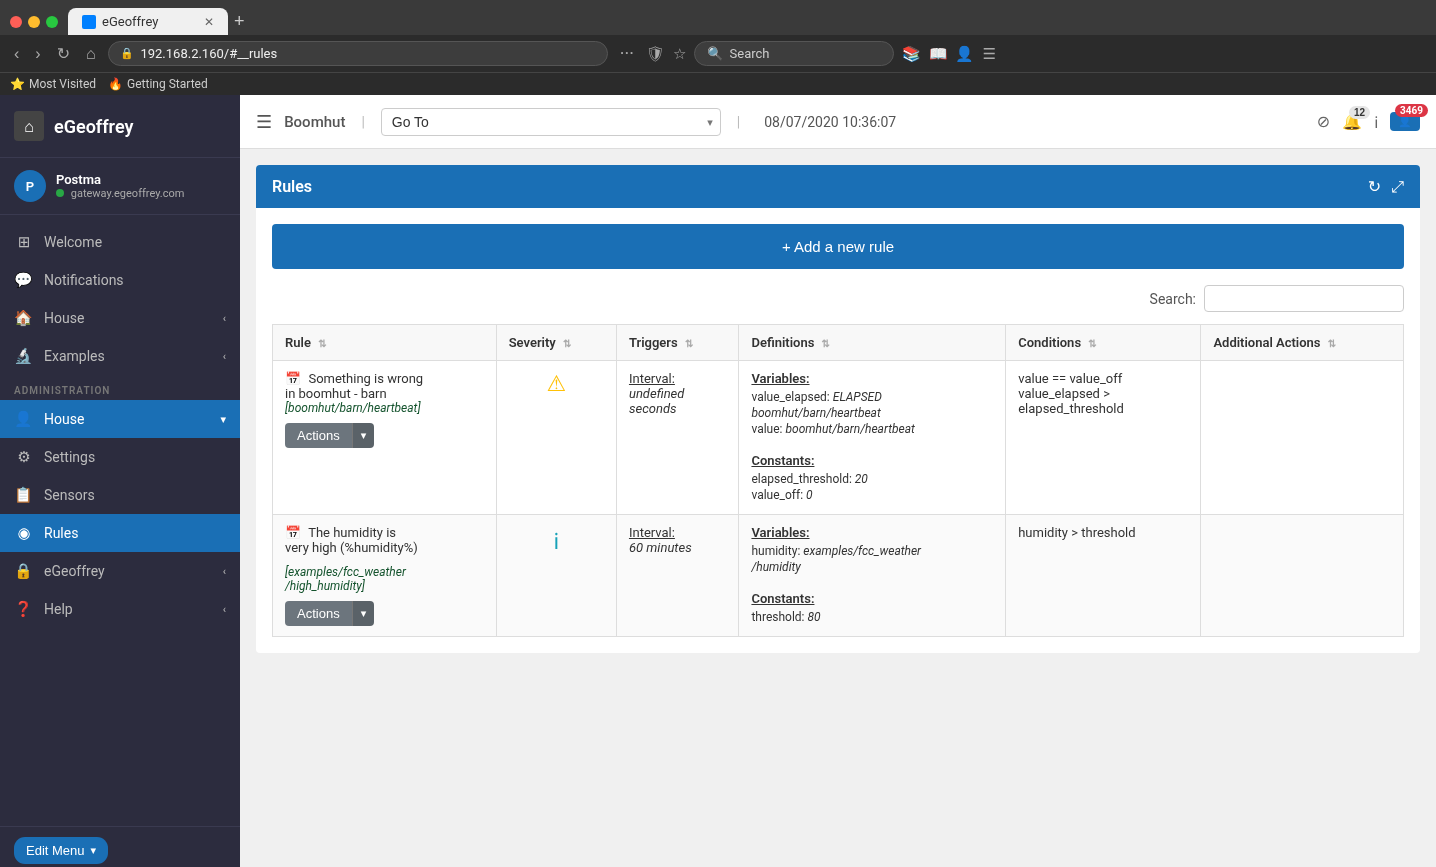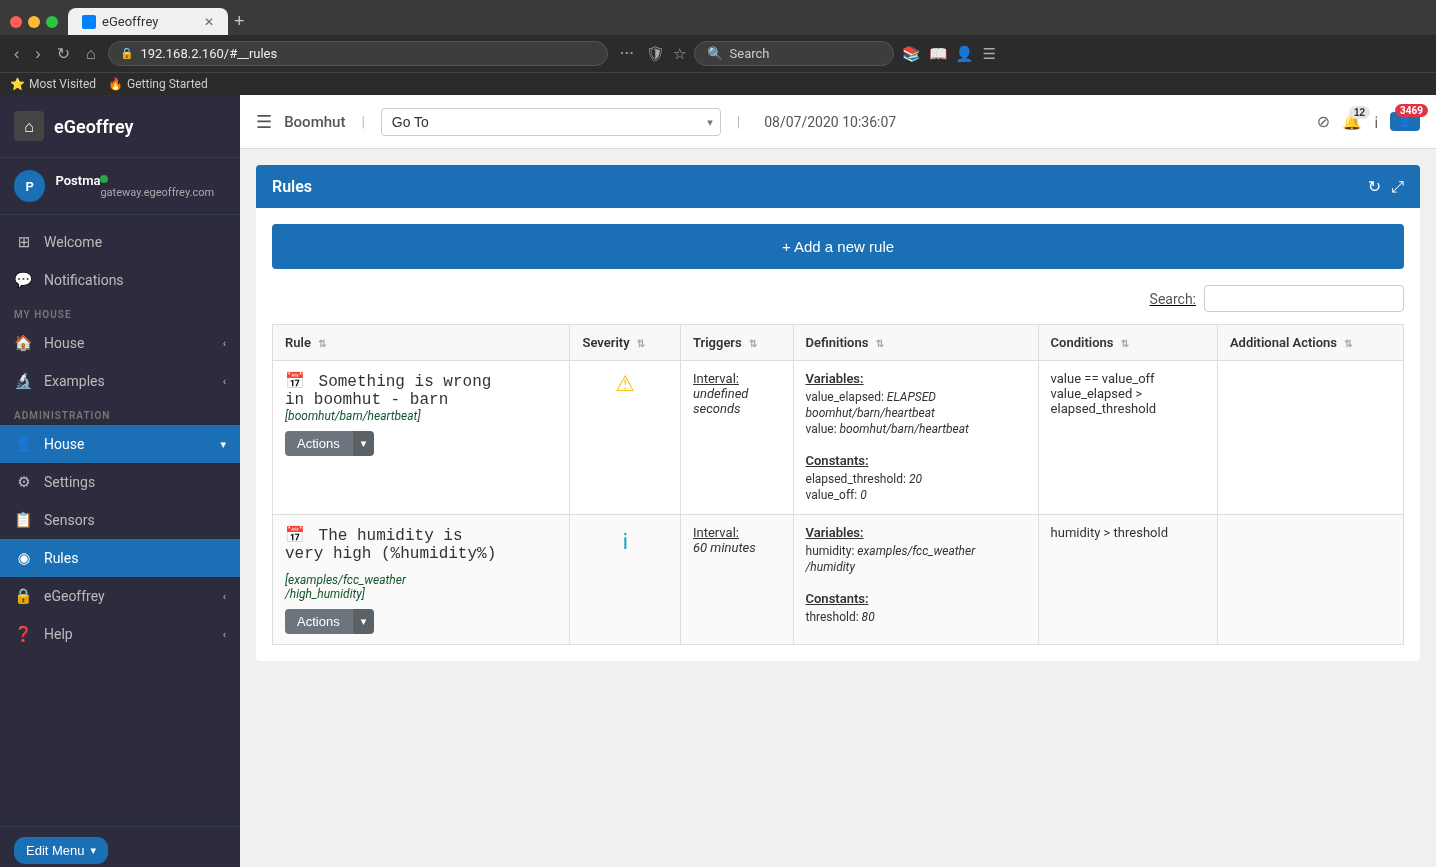--- a/index.html
+++ b/index.html
@@ -34,21 +34,21 @@
 
     
     .app-wrapper { display: flex; height: calc(867px - 88px); background: #e8e8e8; }
 
     
     .sidebar { width: 240px; background: #2c2c3e; color: #ccc; display: flex; flex-direction: column; overflow-y: auto; flex-shrink: 0; }
     .sidebar-brand { display: flex; align-items: center; gap: 10px; padding: 16px 14px; color: #fff; font-size: 18px; font-weight: 600; border-bottom: 1px solid #3a3a50; }
     .sidebar-brand-icon { width: 30px; height: 30px; background: #444; border-radius: 4px; display: flex; align-items: center; justify-content: center; color: #fff; font-size: 16px; }
     .sidebar-user { display: flex; align-items: center; gap: 10px; padding: 12px 14px; border-bottom: 1px solid #3a3a50; }
     .user-avatar { width: 32px; height: 32px; background: #1a6fb5; border-radius: 50%; display: flex; align-items: center; justify-content: center; color: #fff; font-size: 13px; font-weight: 600; }
-    .user-info { display: flex; flex-direction: row; }
+    .user-info { display: flex; flex-direction: column; }
     .user-name { color: #fff; font-size: 13px; font-weight: 600; }
     .user-gateway { color: #aaa; font-size: 11px; }
     .online-dot { width: 8px; height: 8px; background: #28a745; border-radius: 50%; display: inline-block; margin-right: 4px; }
     .sidebar-nav { flex: 1; padding: 8px 0; }
     .sidebar-item { display: flex; align-items: center; gap: 10px; padding: 10px 14px; cursor: pointer; color: #bbb; transition: background 0.2s; }
     .sidebar-item.active { background: #1a6fb5; color: #fff; }
     .sidebar-item-icon { width: 20px; text-align: center; font-size: 15px; }
     .sidebar-item-label { font-size: 14px; }
     .sidebar-item-arrow { margin-left: auto; font-size: 11px; }
     .sidebar-section-label { padding: 10px 14px 4px; font-size: 10px; color: #777; text-transform: uppercase; letter-spacing: 1px; font-weight: 600; }
@@ -83,42 +83,42 @@
     .panel-title { font-size: 16px; font-weight: 600; }
     .panel-header-actions { display: flex; gap: 10px; }
     .panel-icon-btn { background: transparent; border: none; color: #fff; cursor: pointer; font-size: 16px; }
 
     .panel-body { padding: 16px; border-radius: 12px; }
 
     
     .add-rule-btn { display: block; width: 100%; background: #1a6fb5; color: #fff; border: none; border-radius: 4px; padding: 14px; font-size: 15px; cursor: pointer; text-align: center; margin-bottom: 16px; }
 
     
-    .search-row { display: flex; align-items: center; justify-content: flex-end; gap: 8px; margin-bottom: 12px; text-decoration: underline; }
+    .search-row { display: flex; align-items: center; justify-content: flex-end; gap: 8px; margin-bottom: 12px; }
     .search-label { color: #555; font-size: 14px; }
     .search-input { border: 1px solid #ccc; border-radius: 4px; padding: 5px 10px; font-size: 13px; width: 200px; }
 
     
     .rules-table { width: 100%; border-collapse: collapse; border: 1px solid #ddd; }
     .rules-table th { background: #f8f8f8; padding: 10px 12px; text-align: left; font-size: 13px; font-weight: 600; color: #333; border: 1px solid #ddd; white-space: nowrap; }
     .sort-icon { color: #aaa; font-size: 10px; margin-left: 4px; }
     .rules-table td { padding: 10px 12px; border: 1px solid #ddd; vertical-align: top; font-size: 13px; color: #333; }
     .rules-table tr:nth-child(even) td { background: #fafafa; }
 
     
     .severity-warning { color: #ffc107; font-size: 22px; }
     .severity-info { color: #17a2b8; font-size: 22px; }
 
     
     .actions-btn-group { display: inline-flex; border-radius: 4px; overflow: hidden; margin-top: 8px; }
     .actions-btn { background: #6c757d; color: #fff; border: none; padding: 5px 12px; font-size: 13px; cursor: pointer; }
     .actions-dropdown { background: #5a6268; color: #fff; border: none; border-left: 1px solid #777; padding: 5px 8px; font-size: 11px; cursor: pointer; }
 
     
-    .rule-name { color: #333; font-size: 16px; font-family: Liberation Mono, monospace; }
+    .rule-name { color: #333; font-size: 13px; }
     .rule-path { color: #14532d; font-style: italic; font-size: 12px; }
     .rule-icon { color: #555; margin-right: 4px; }
 
     
     .def-label { text-decoration: underline; font-weight: 600; color: #333; margin-bottom: 4px; display: block; }
     .def-line { color: #333; font-size: 12px; margin-bottom: 2px; }
     .def-italic { font-style: italic; }
 
     
     .interval-label { text-decoration: underline; color: #333; }
@@ -198,21 +198,20 @@
     <div class="sidebar-nav">
       <div class="sidebar-item">
         <span class="sidebar-item-icon">⊞</span>
         <span class="sidebar-item-label">Welcome</span>
       </div>
       <div class="sidebar-item">
         <span class="sidebar-item-icon">💬</span>
         <span class="sidebar-item-label">Notifications</span>
       </div>
 
-      <div class="sidebar-section-label">MY HOUSE</div>
 
       <div class="sidebar-item">
         <span class="sidebar-item-icon">🏠</span>
         <span class="sidebar-item-label">House</span>
         <span class="sidebar-item-arrow">‹</span>
       </div>
       <div class="sidebar-item">
         <span class="sidebar-item-icon">🔬</span>
         <span class="sidebar-item-label">Examples</span>
         <span class="sidebar-item-arrow">‹</span>

